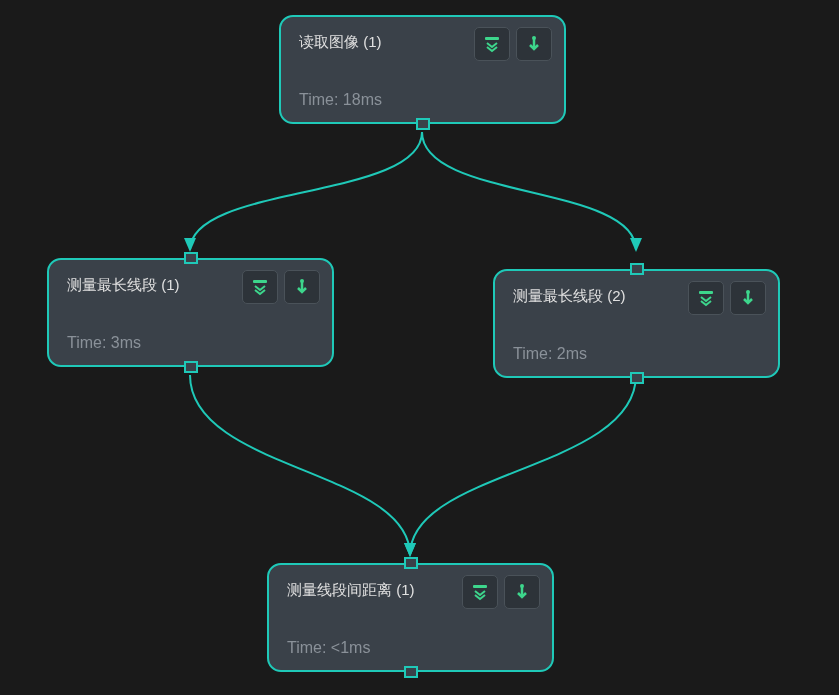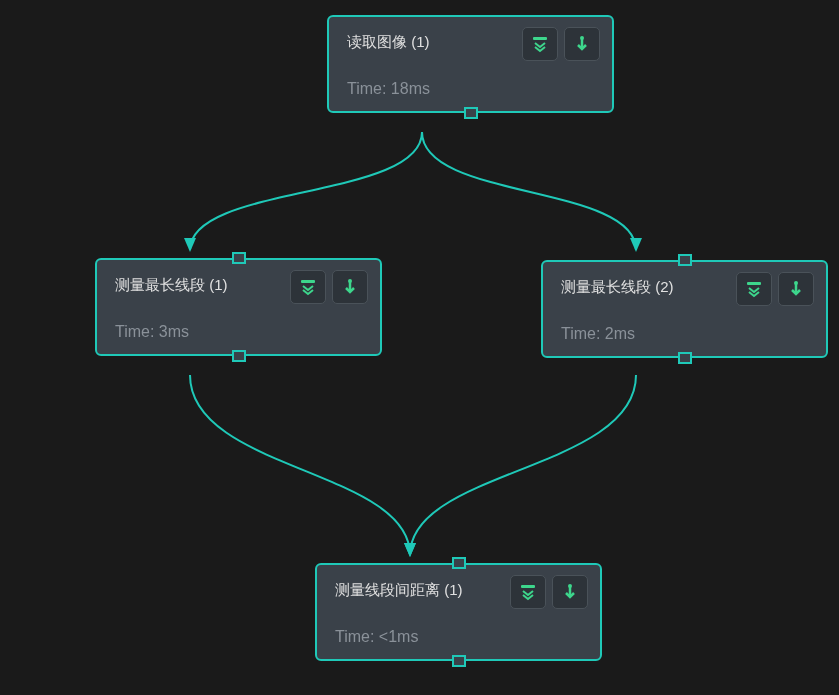--- a/index.html
+++ b/index.html
@@ -7,25 +7,24 @@
       width: 839px;
       height: 695px;
       background: #1a1a1a;
       position: relative;
       font-family: Arial, sans-serif;
       overflow: hidden;
     }
     .node {
       position: absolute;
       width: 287px;
-      height: 98px;
+      height: 109px;
       background: #3a4149;
       border: 2px solid #1fc9b8;
-      border-radius: 6px;
-      margin-left: 48px;
+      border-radius: 14px;
     }
     .node-title {
       position: absolute;
       top: 16px;
       left: 18px;
       color: #e0e0e0;
       font-size: 15px;
     }
     .node-time {
       position: absolute;
@@ -135,21 +134,21 @@
         <circle cx="9" cy="3" r="2" fill="#3dd68c"></circle>
         <line x1="9" y1="4" x2="9" y2="13" stroke="#3dd68c" stroke-width="2.5"></line>
         <path d="M5 10 L9 14 L13 10" stroke="#3dd68c" stroke-width="2.5" fill="none"></path>
       </svg>
     </div>
   </div>
   <div class="port port-top"></div>
   <div class="port port-bottom"></div>
 </div>
 
-<div class="node" style="left:493px; top:260px;">
+<div class="node" style="left:493px; top:269px;">
   <div class="node-title">测量最长线段 (2)</div>
   <div class="node-time">Time: 2ms</div>
   <div class="btn-group">
     <div class="btn">
       <svg width="18" height="18" viewBox="0 0 18 18">
         <rect x="2" y="2" width="14" height="3" rx="1" fill="#3dd68c"></rect>
         <path d="M4 8 L9 12 L14 8" stroke="#3dd68c" stroke-width="2" fill="none"></path>
         <path d="M4 12 L9 16 L14 12" stroke="#3dd68c" stroke-width="2" fill="none"></path>
       </svg>
     </div>

